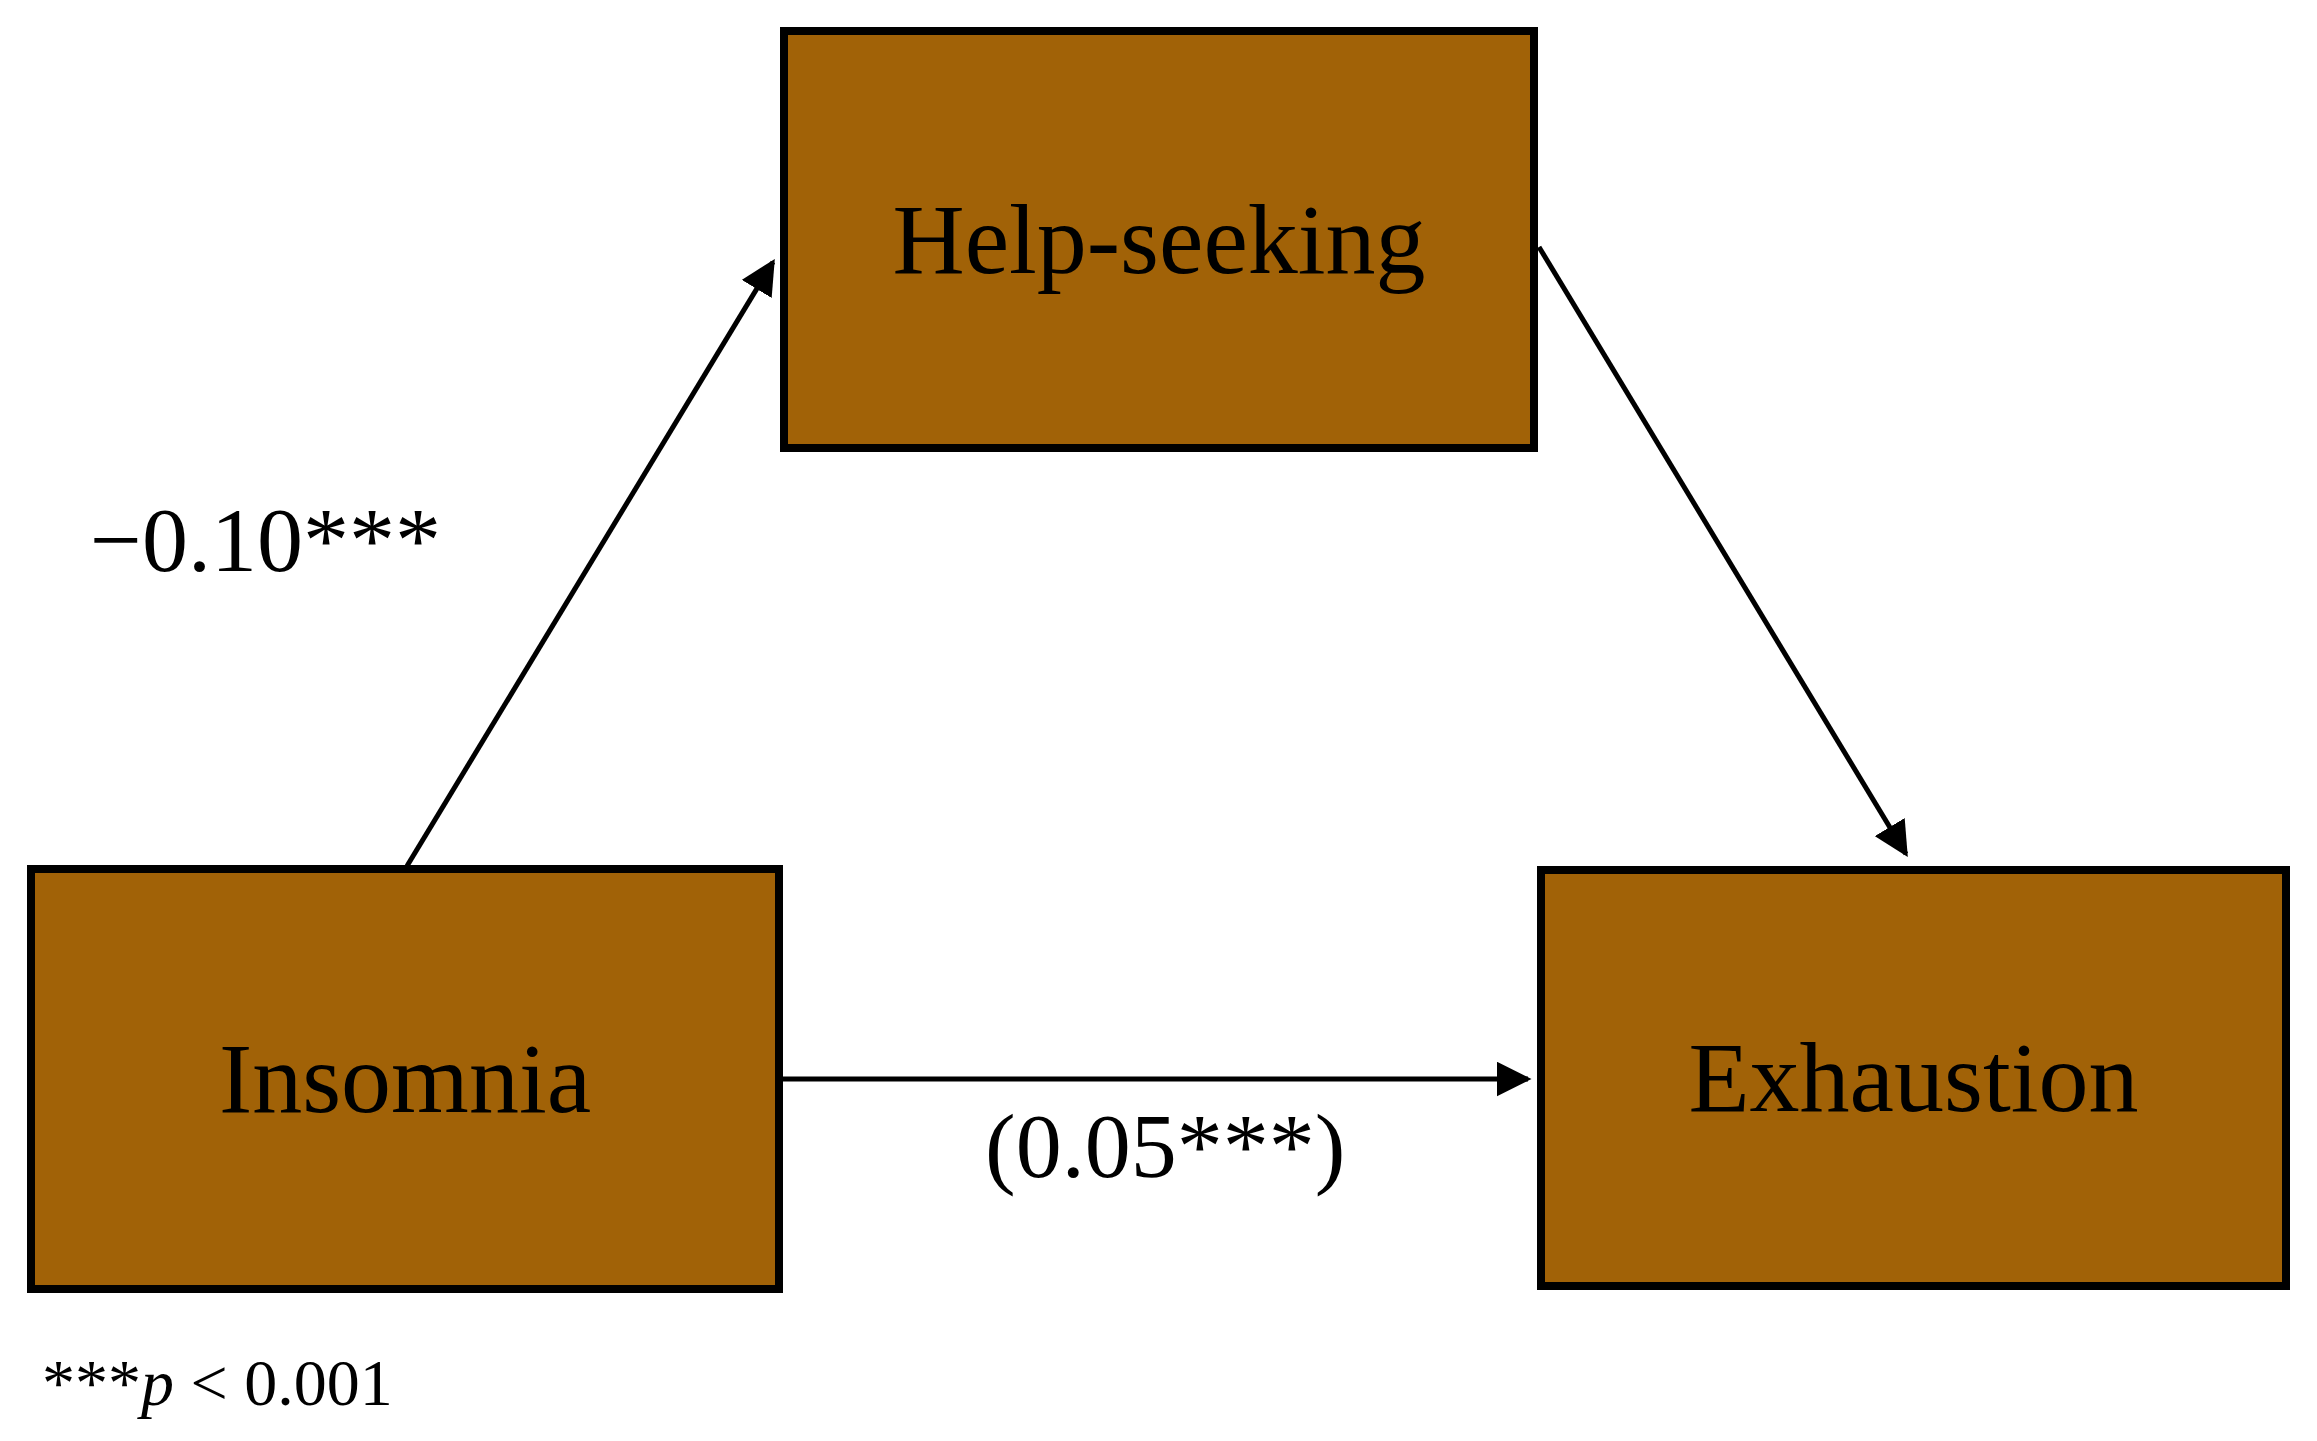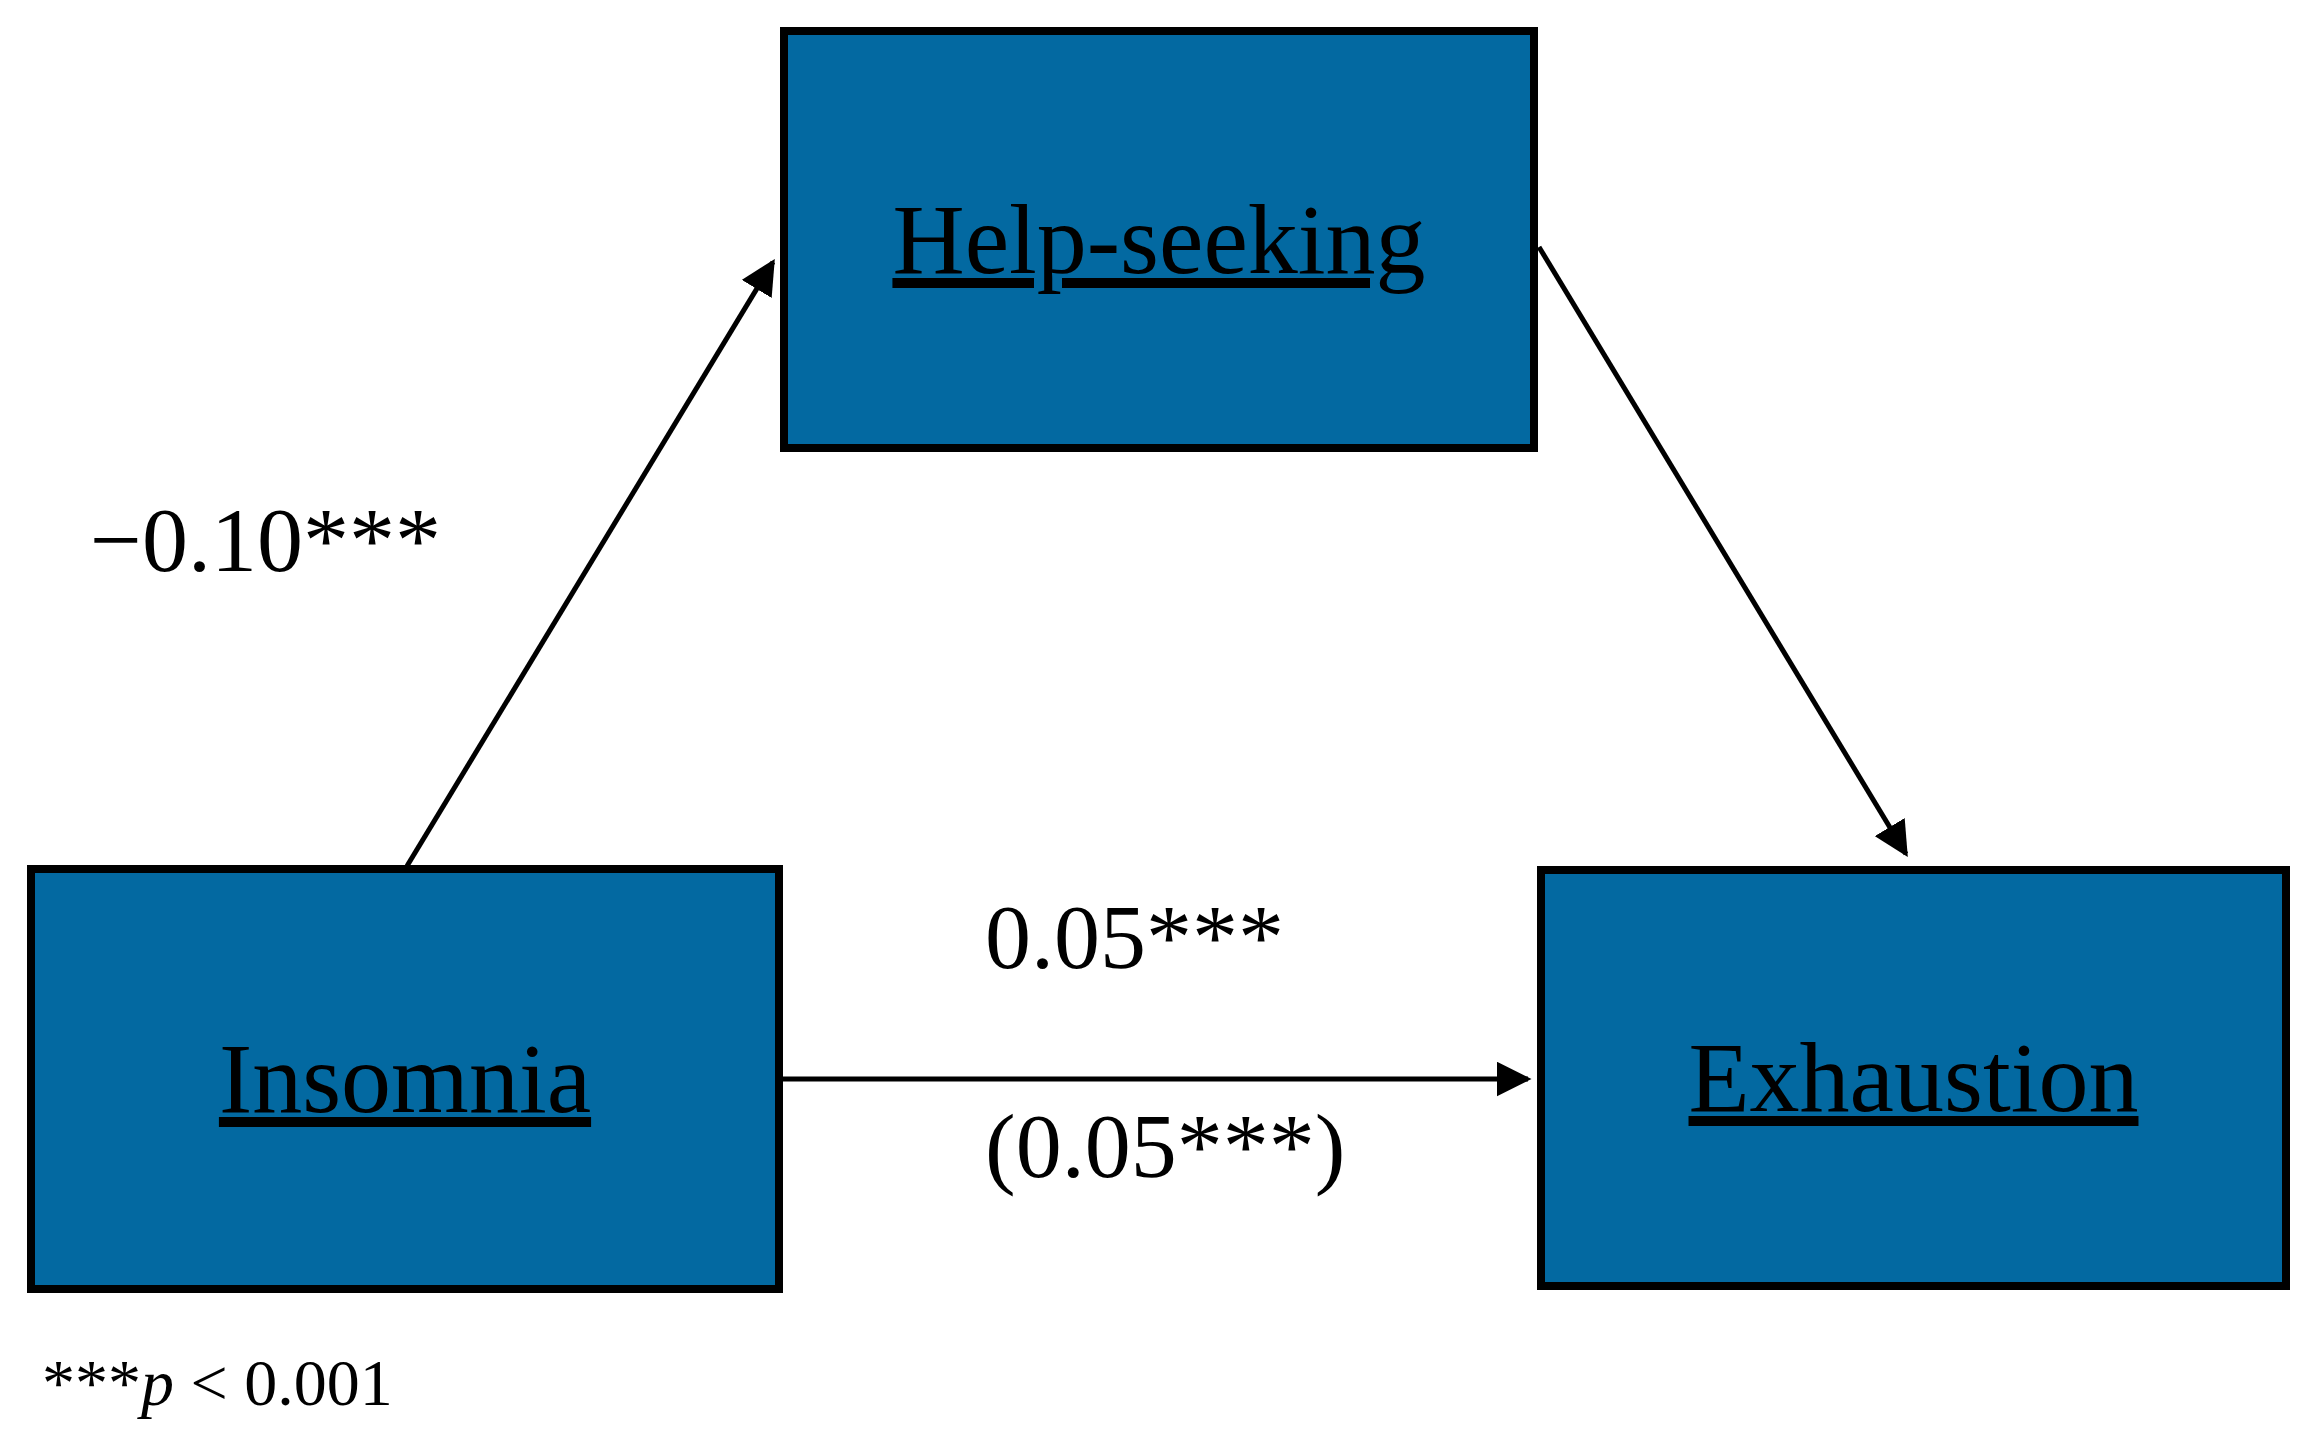--- a/index.html
+++ b/index.html
@@ -20,27 +20,26 @@
     position: absolute;
     left: 0;
     top: 0;
     width: 2317px;
     height: 1441px;
   }
   .node {
     position: absolute;
     box-sizing: border-box;
     border: 8px solid #000000;
-    background: #0369a1;
+    background: #a16207;
     display: flex;
     flex-direction: column;
     align-items: center;
     justify-content: center;
     text-align: center;
-    text-decoration: underline;
   }
   .node .node-line {
     font-size: 100px;
     line-height: 1.5;
     white-space: nowrap;
   }
   #node-mediator  { left: 780px;  top: 27px;  width: 758px; height: 425px; }
   #node-predictor { left: 27px;   top: 865px; width: 756px; height: 428px; }
   #node-outcome   { left: 1537px; top: 866px; width: 753px; height: 424px; }
 
@@ -89,21 +88,20 @@
     <div class="node-line">Insomnia</div>
   </div>
 
   <div class="node" id="node-outcome">
     <div class="node-line">Exhaustion</div>
   </div>
 
   <div class="coef" id="coef-a">−0.10***</div>
 
 
-  <div class="coef" id="coef-c">0.05***</div>
 
   <div class="coef" id="coef-cprime">(0.05***)</div>
 
   <div class="footnote">
     <span>***</span><span class="var">p</span><span> &lt; 0.001</span>
   </div>
 
 </div>
 
 </body></html>

